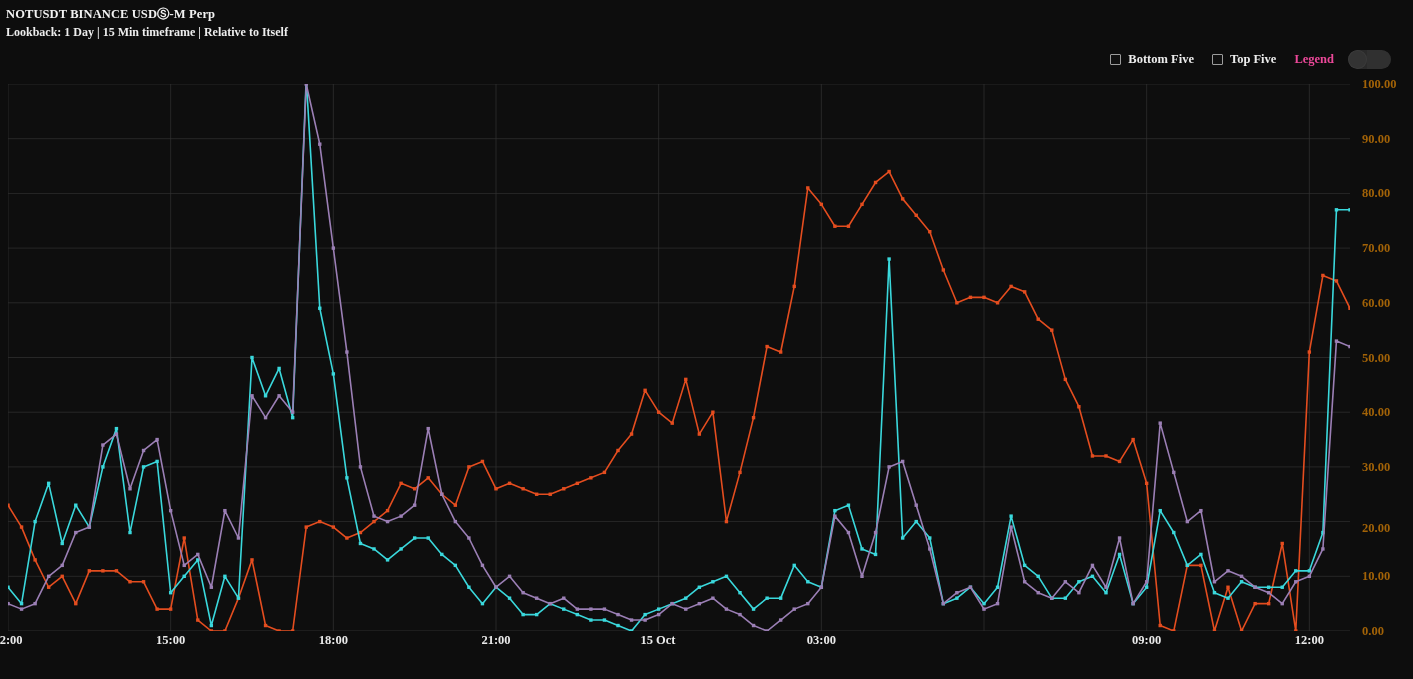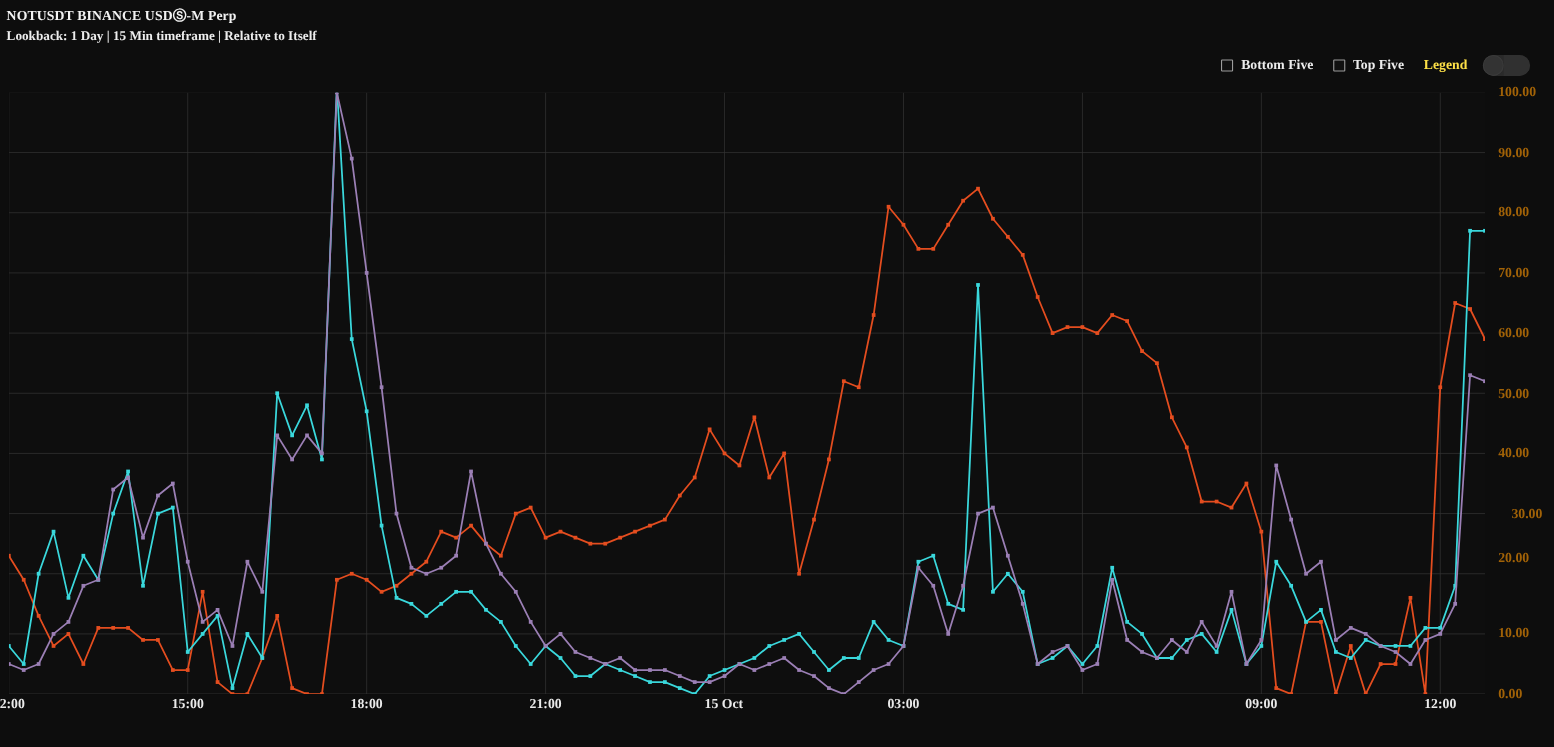--- a/index.html
+++ b/index.html
@@ -79,21 +79,21 @@
   }
   .ctl-label {
     font-size: 12.5px;
     font-weight: bold;
     color: #ececec;
     white-space: nowrap;
   }
   .legend-label {
     font-size: 12.5px;
     font-weight: bold;
-    color: #fde047;
+    color: #ec4899;
     margin-right: 14px;
     white-space: nowrap;
   }
   .toggle {
     position: relative;
     width: 43px;
     height: 19px;
     border-radius: 10px;
     background: #2a2a2a;
     cursor: pointer;
@@ -553,22 +553,22 @@
             <rect x="1299.63" y="490.60" width="3.4" height="3.4" fill="#9b7fb5"></rect>
             <rect x="1313.19" y="463.25" width="3.4" height="3.4" fill="#9b7fb5"></rect>
             <rect x="1326.74" y="255.39" width="3.4" height="3.4" fill="#9b7fb5"></rect>
             <rect x="1340.30" y="260.86" width="3.4" height="3.4" fill="#9b7fb5"></rect>
           </g>
         </svg>
     </div>
     <div class="y-axis-labels" id="y-axis">
         <div class="y-tick" style="top: 547px;">0.00</div>
         <div class="y-tick" style="top: 492.3px;">10.00</div>
-        <div class="y-tick" style="top: 423px;">20.00</div>
-        <div class="y-tick" style="top: 382.9px; margin-left: 12px;">30.00</div>
+        <div class="y-tick" style="top: 444px;">20.00</div>
+        <div class="y-tick" style="top: 382.9px;">30.00</div>
         <div class="y-tick" style="top: 328.2px;">40.00</div>
         <div class="y-tick" style="top: 273.5px;">50.00</div>
         <div class="y-tick" style="top: 218.8px;">60.00</div>
         <div class="y-tick" style="top: 164.1px;">70.00</div>
         <div class="y-tick" style="top: 109.4px;">80.00</div>
         <div class="y-tick" style="top: 54.7px;">90.00</div>
         <div class="y-tick" style="top: 0px;">100.00</div>
       </div>
     <div class="x-axis-labels" id="x-axis">
         <div class="x-tick" style="left: 8px;">12:00</div>

